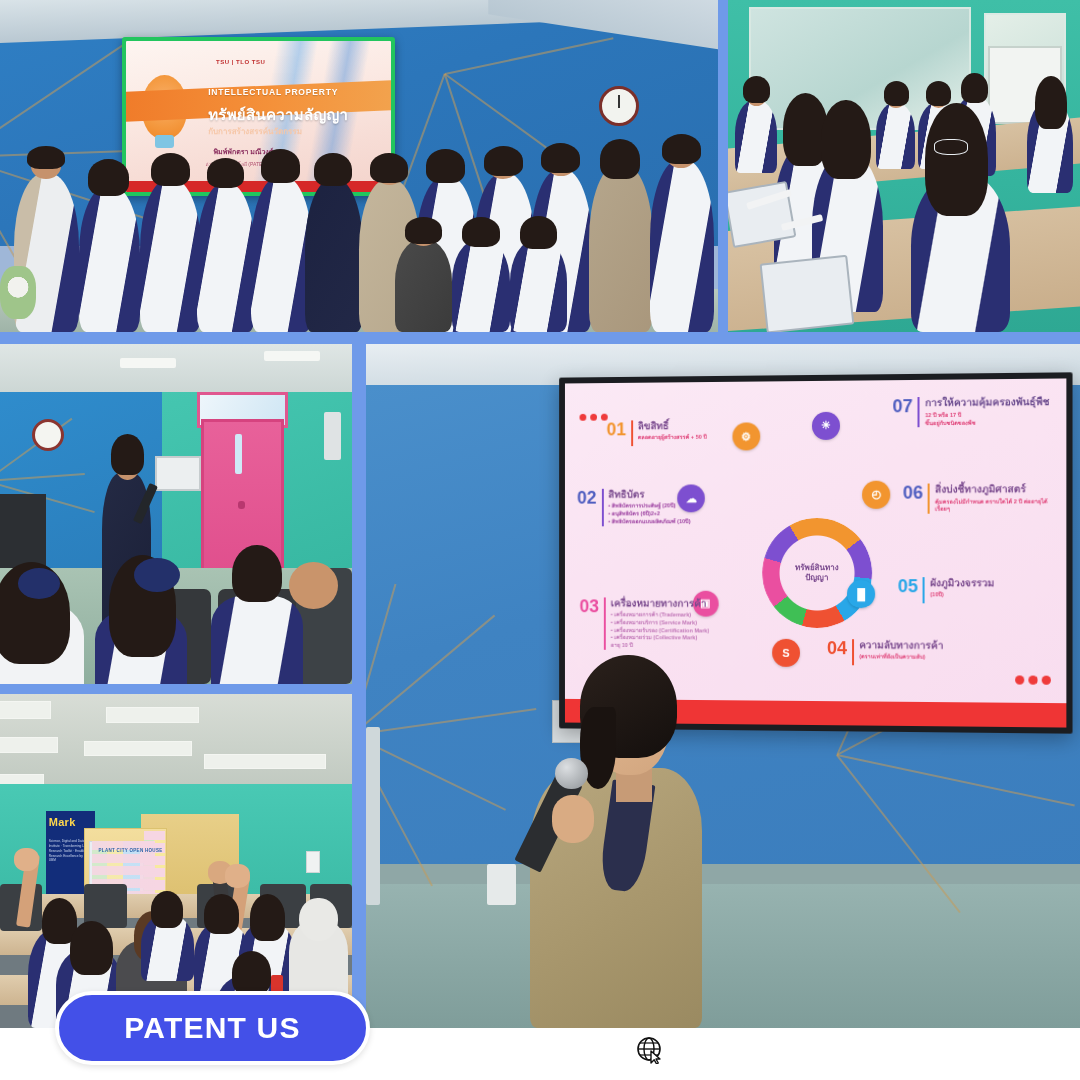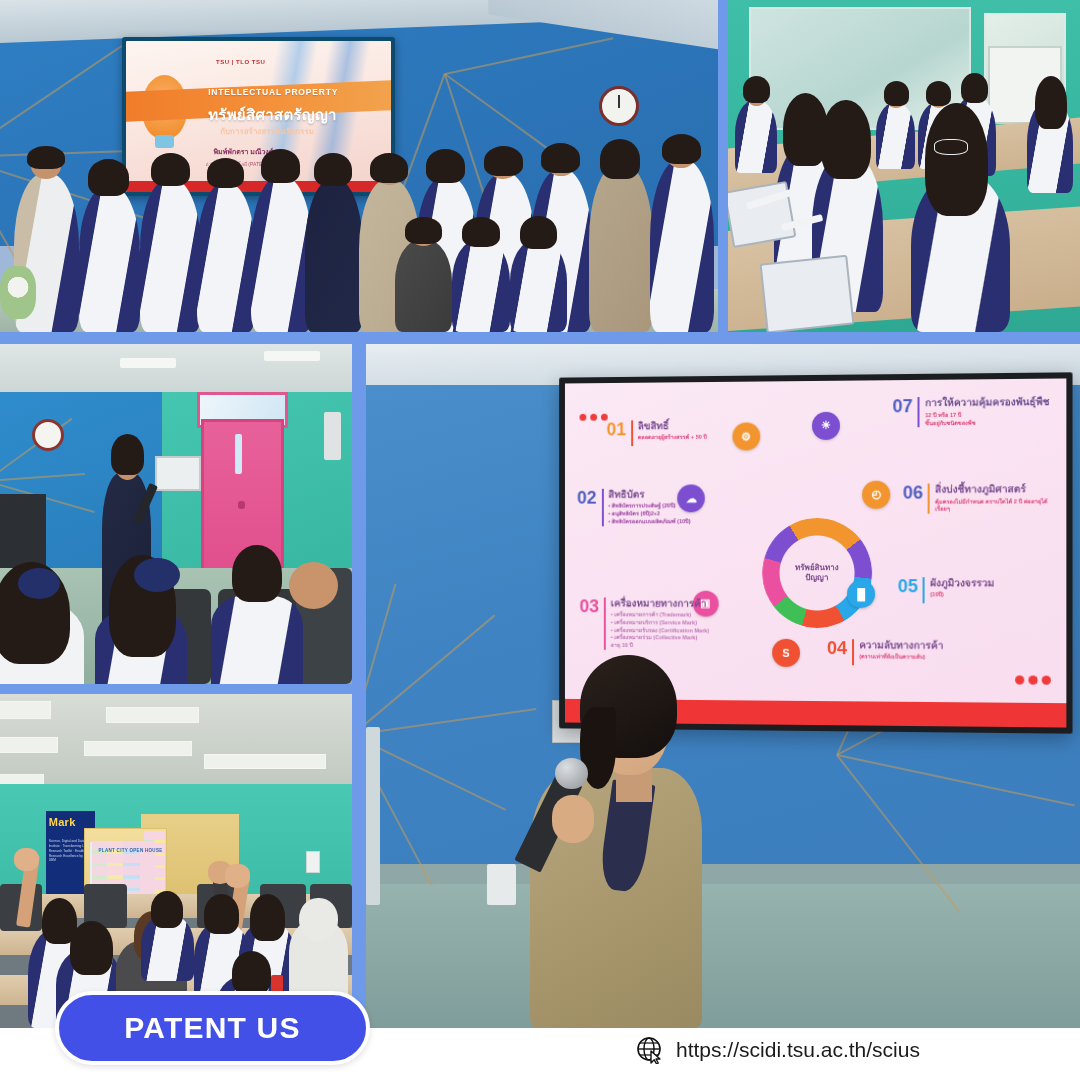--- a/index.html
+++ b/index.html
@@ -53,21 +53,21 @@
   }
   .geoline{position:absolute;background:#c49a5a;opacity:.55;height:1.5px;transform-origin:left center;}
   #ph-group .clock{
     position:absolute;right:11%;top:26%;width:34px;height:34px;border-radius:50%;
     background:#f2f3ef;border:3px solid #7b2f2a;
   }
   #ph-group .clock:after{content:"";position:absolute;left:48%;top:18%;width:2px;height:38%;background:#333;}
   
   #ph-group .tv{
     position:absolute;left:17%;top:11%;width:38%;height:48%;
-    background:#0c4a6e;border-radius:3px;padding:4px;box-sizing:border-box;
+    background:#22c55e;border-radius:3px;padding:4px;box-sizing:border-box;
     box-shadow:0 3px 10px rgba(0,0,0,.35);
     text-align:center;
   }
   #ph-group .slide{
     position:relative;width:100%;height:100%;overflow:hidden;border-radius:1px;
     background:
       linear-gradient(100deg,rgba(255,255,255,0) 52%,rgba(120,180,235,.55) 60%,rgba(255,255,255,0) 66%),
       linear-gradient(100deg,rgba(255,255,255,0) 70%,rgba(90,150,220,.5) 77%,rgba(255,255,255,0) 84%),
       linear-gradient(170deg,#fdf5f1 0%,#fbe9e3 38%,#f7ddd6 70%,#f3d3cb 100%);
   }
@@ -90,21 +90,21 @@
   }
   #ph-group .sl-en{
     position:absolute;left:31%;top:30.5%;font-size:8.5px;color:#ffffff;font-weight:bold;letter-spacing:.8px;
     text-shadow:0 1px 1px rgba(0,0,0,.18);
   }
   #ph-group .sl-th{
     position:absolute;left:31%;top:41%;font-size:15px;color:#ffffff;font-weight:bold;letter-spacing:.3px;
     text-shadow:0 1px 2px rgba(0,0,0,.25);
   }
   #ph-group .sl-sub{
-    position:absolute;left:31%;top:56%;font-size:8px;color:#f6c7a8;font-weight:bold;margin-left:12px;
+    position:absolute;left:31%;top:56%;font-size:8px;color:#f6c7a8;font-weight:bold;
   }
   #ph-group .sl-name{
     position:absolute;left:33%;top:70%;font-size:7px;color:#8b2f5f;font-weight:bold;
   }
   #ph-group .sl-name2{
     position:absolute;left:30%;top:79%;font-size:5px;color:#b0506f;
   }
   #ph-group .redbar{position:absolute;left:0;bottom:0;width:100%;height:7%;background:#d62828;}
 
   
@@ -313,21 +313,21 @@
       <div class="geoline" style="left:62%;top:22%;width:22%;transform:rotate(110deg);"></div>
 
       <div class="clock"></div>
 
       <div class="tv">
         <div class="slide">
           <div class="lamp"></div>
           <div class="band"></div>
           <div class="logos">TSU   |   TLO TSU</div>
           <div class="sl-en">INTELLECTUAL PROPERTY</div>
-          <div class="sl-th">ทรัพย์สิศาสตรัญญา</div>
+          <div class="sl-th">ทรัพย์สินความลัญญา</div>
           <div class="sl-sub">กับการสร้างสรรค์นวัตกรรม</div>
           <div class="sl-name">พิมพ์พักตรา มณีวงศ์</div>
           <div class="sl-name2">ถ่ายทอดเทคโนโลยี (PATENT AGENT)</div>
           <div class="redbar"></div>
         </div>
       </div>
 
       <div>
         <div class="uniform" style="left:2%;top:52%;width:9%;height:48%;
              background:linear-gradient(100deg,#c9bda8 0%,#c9bda8 30%,#eceef0 31%,#eceef0 70%,#2a2f72 71%);"></div>
@@ -718,16 +718,15 @@
     <span class="globe">
       <svg width="28" height="28" viewBox="0 0 28 28">
         <circle cx="13" cy="13" r="11" fill="none" stroke="#111" stroke-width="1.6"></circle>
         <ellipse cx="13" cy="13" rx="5" ry="11" fill="none" stroke="#111" stroke-width="1.4"></ellipse>
         <line x1="2" y1="13" x2="24" y2="13" stroke="#111" stroke-width="1.4"></line>
         <line x1="4" y1="7" x2="22" y2="7" stroke="#111" stroke-width="1.2"></line>
         <line x1="4" y1="19" x2="22" y2="19" stroke="#111" stroke-width="1.2"></line>
         <path d="M15 15 L15 27 L18.2 23.8 L20.6 28 L22.3 27 L20 23 L24 23 Z" fill="#fff" stroke="#111" stroke-width="1.4" stroke-linejoin="round"></path>
       </svg>
     </span>
-    <span>https://scidi.tsu.ac.th/scius</span>
   </div>
 
 </div>
 
 </body></html>

